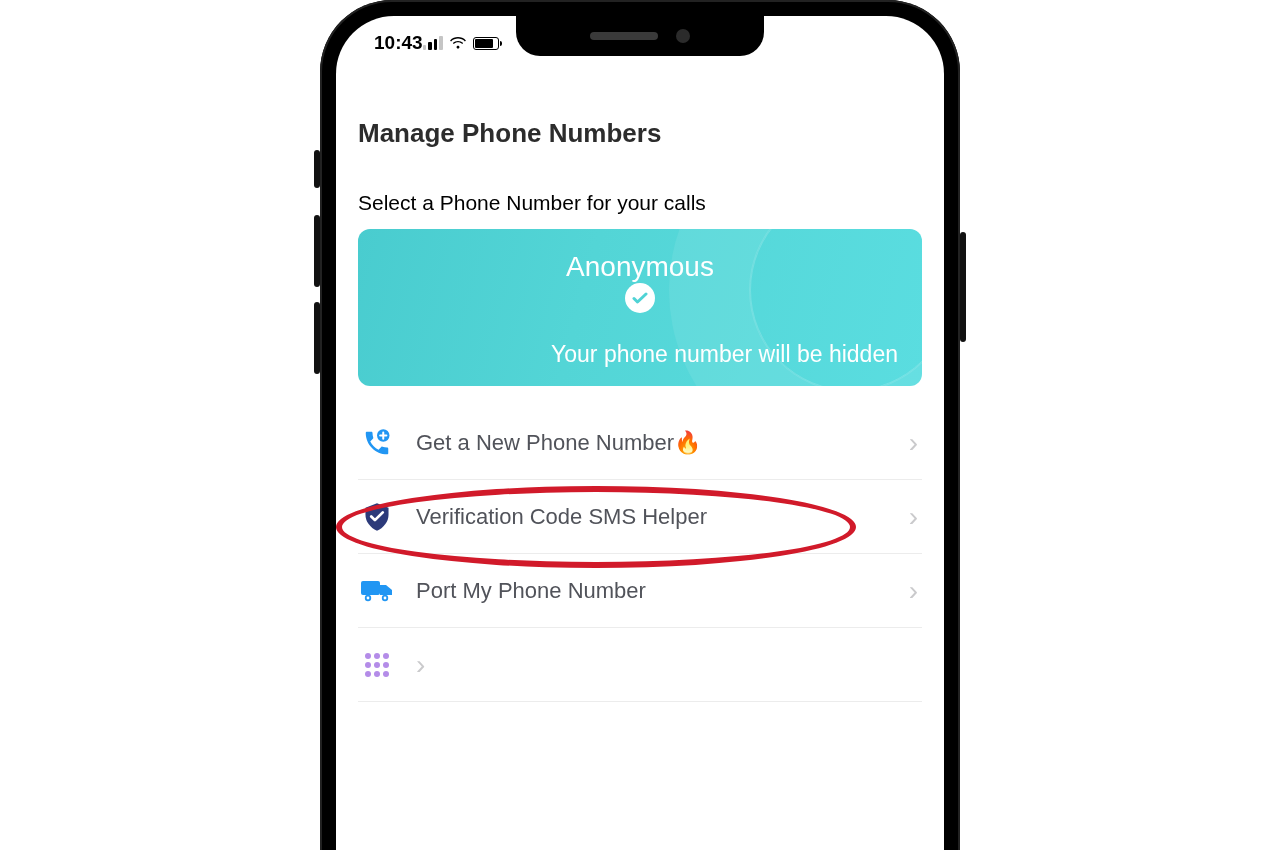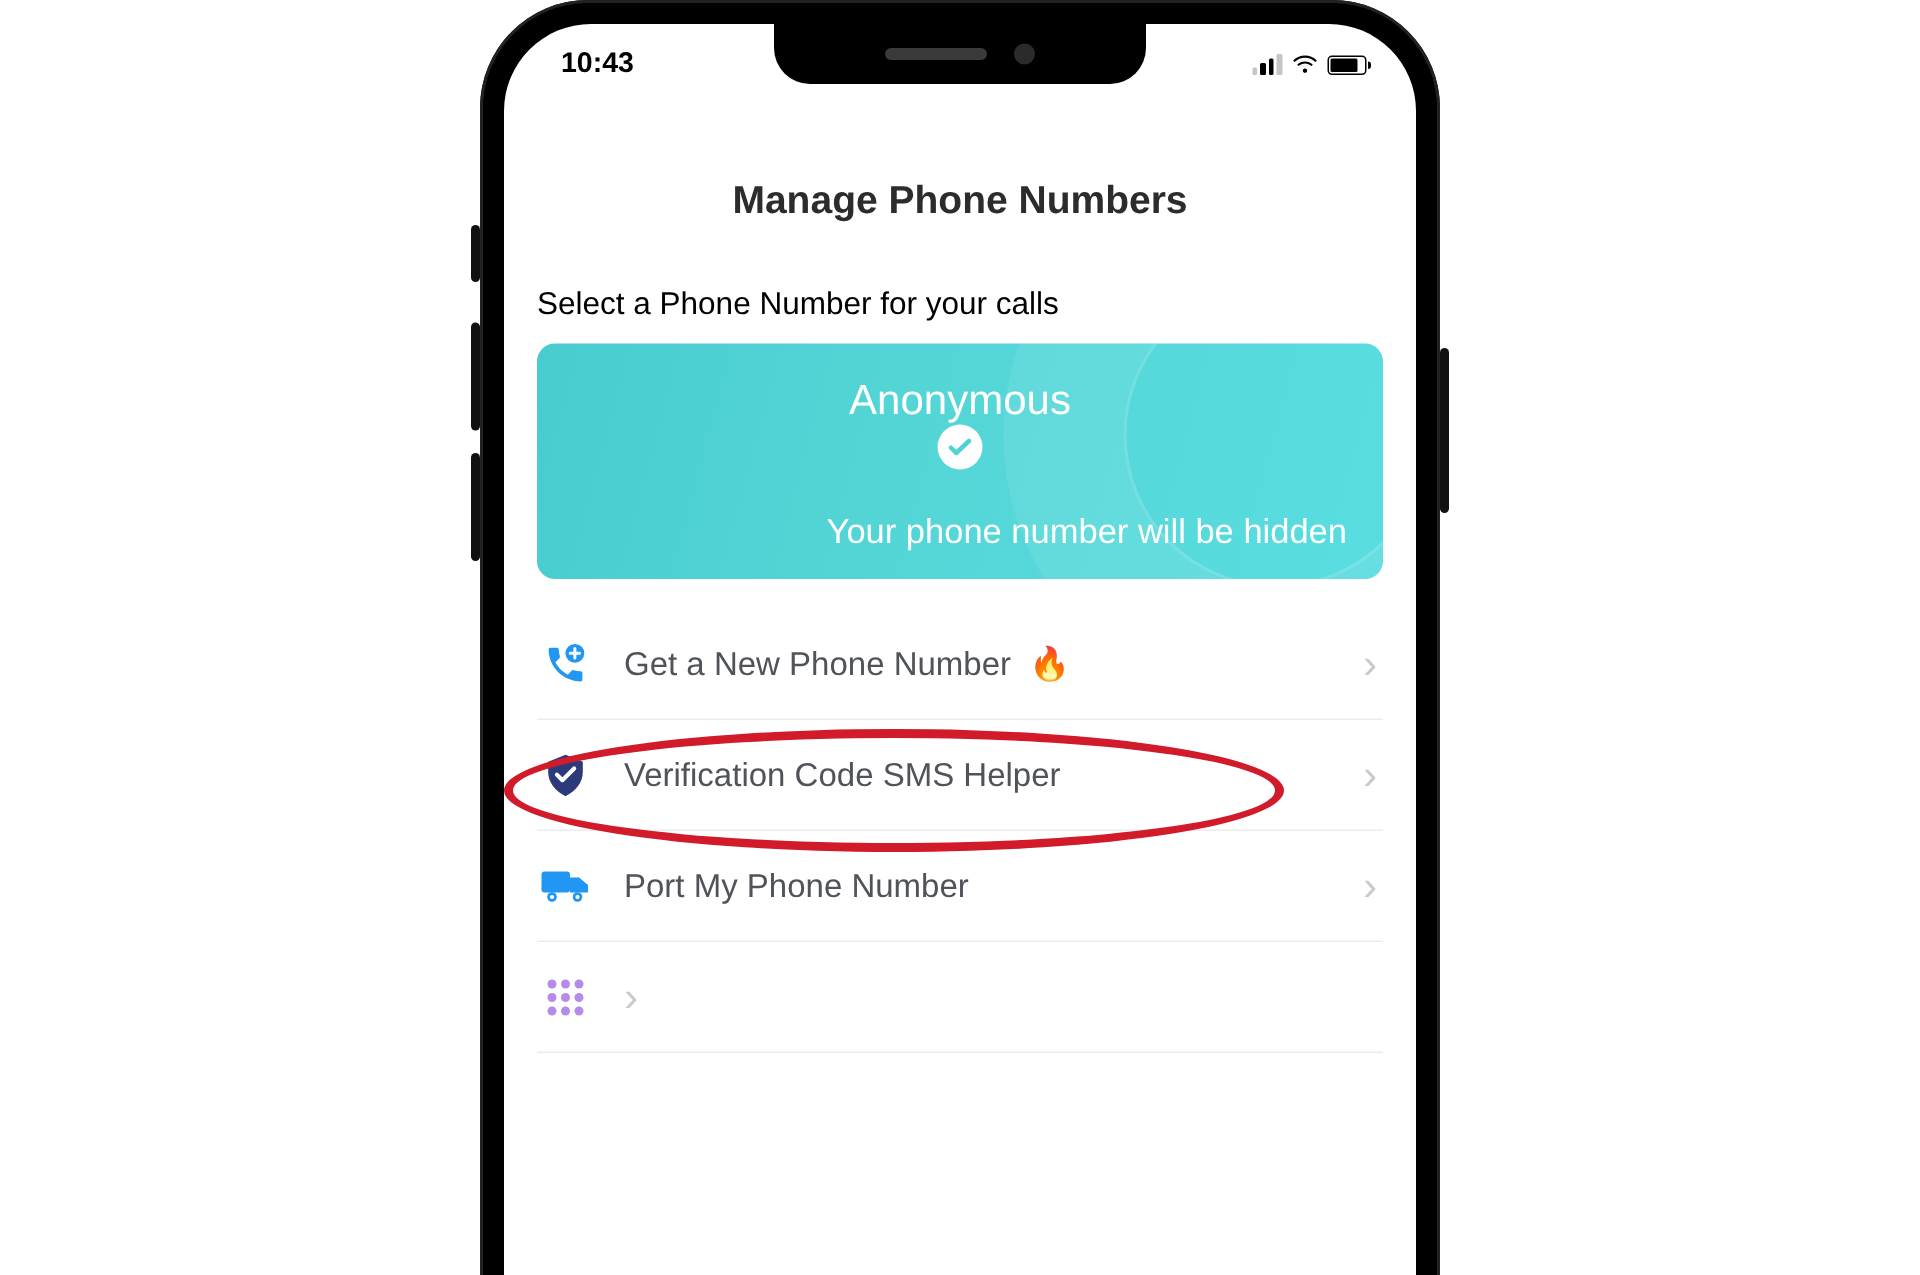--- a/index.html
+++ b/index.html
@@ -58,39 +58,39 @@
     
     .side-btn { position:absolute; background:#111; border-radius:4px; }
     .side-left-1 { left:-6px; top:150px; width:6px; height:38px; }
     .side-left-2 { left:-6px; top:215px; width:6px; height:72px; }
     .side-left-3 { left:-6px; top:302px; width:6px; height:72px; }
     .side-right  { right:-6px; top:232px; width:6px; height:110px; }
 
     
     .status {
       position:absolute; top:0; left:0; right:0; height:54px;
-      display:flex; align-items:center; justify-content:space-between;
+      display:flex; align-items:center; 
       padding: 0 30px 0 38px;
       font-weight:600; font-size:19px; color:#000;
     }
     .status-right { display:flex; align-items:center; gap:6px; }
     .bars { display:flex; align-items:flex-end; gap:2px; height:14px; }
     .bars span { width:3.5px; background:#000; border-radius:1px; }
     .bars span.dim { background:#c5c5c5; }
     .b1{height:5px}.b2{height:8px}.b3{height:11px}.b4{height:14px}
     .wifi-icon { width:18px; height:14px; }
     .battery { display:flex; align-items:center; gap:1px; }
     .battery-body { width:26px; height:13px; border:1.5px solid #000; border-radius:3px; position:relative; overflow:hidden; }
     .battery-fill { position:absolute; top:1px; left:1px; bottom:1px; width:78%; background:#000; border-radius:1px; }
     .battery-tip { width:2.5px; height:5px; background:#000; border-radius:0 2px 2px 0; }
 
     
     .content { position:absolute; top:64px; left:0; right:0; padding: 20px 22px 0; }
     .title {
-      text-align:center; font-size:26px; font-weight:700; color:#2c2c2c;
+      font-size:26px; font-weight:700; color:#2c2c2c;
       margin: 18px 0 42px;
     }
     .hint { color:#000000; font-size:21px; margin-bottom:14px;margin-top:18px; }
 
     .card {
       background: linear-gradient(105deg, #49cccf 0%, #53d5d6 40%, #5adde0 100%);
       border-radius:12px;
       padding: 22px 24px 18px;
       color:#fff;
       position:relative;
@@ -113,21 +113,21 @@
     .menu { margin-top: 34px; }
     .menu-item {
       display:flex; align-items:center; gap:20px;
       padding: 20px 4px 20px 0;
       border-bottom:1px solid #ececec;
       min-height:74px;
       position:relative;
     }
     .menu-item:first-child { padding-top:6px; min-height:60px;}
     .icon-slot { width:38px; display:flex; justify-content:center; }
-    .menu-label { flex:1; font-size:22px; color:#51535a; display:flex; align-items:center; gap:12px;}
+    .menu-label { flex:1; font-size:22px; color:#51535a; display:flex; align-items:center; gap:0;}
     .chev { color:#cacacc; font-size:28px; font-weight:300;}
 
     
     .highlight {
       position:absolute;
       border: 6px solid #d11a2a;
       border-radius: 50%;
       pointer-events:none;
     }
 

